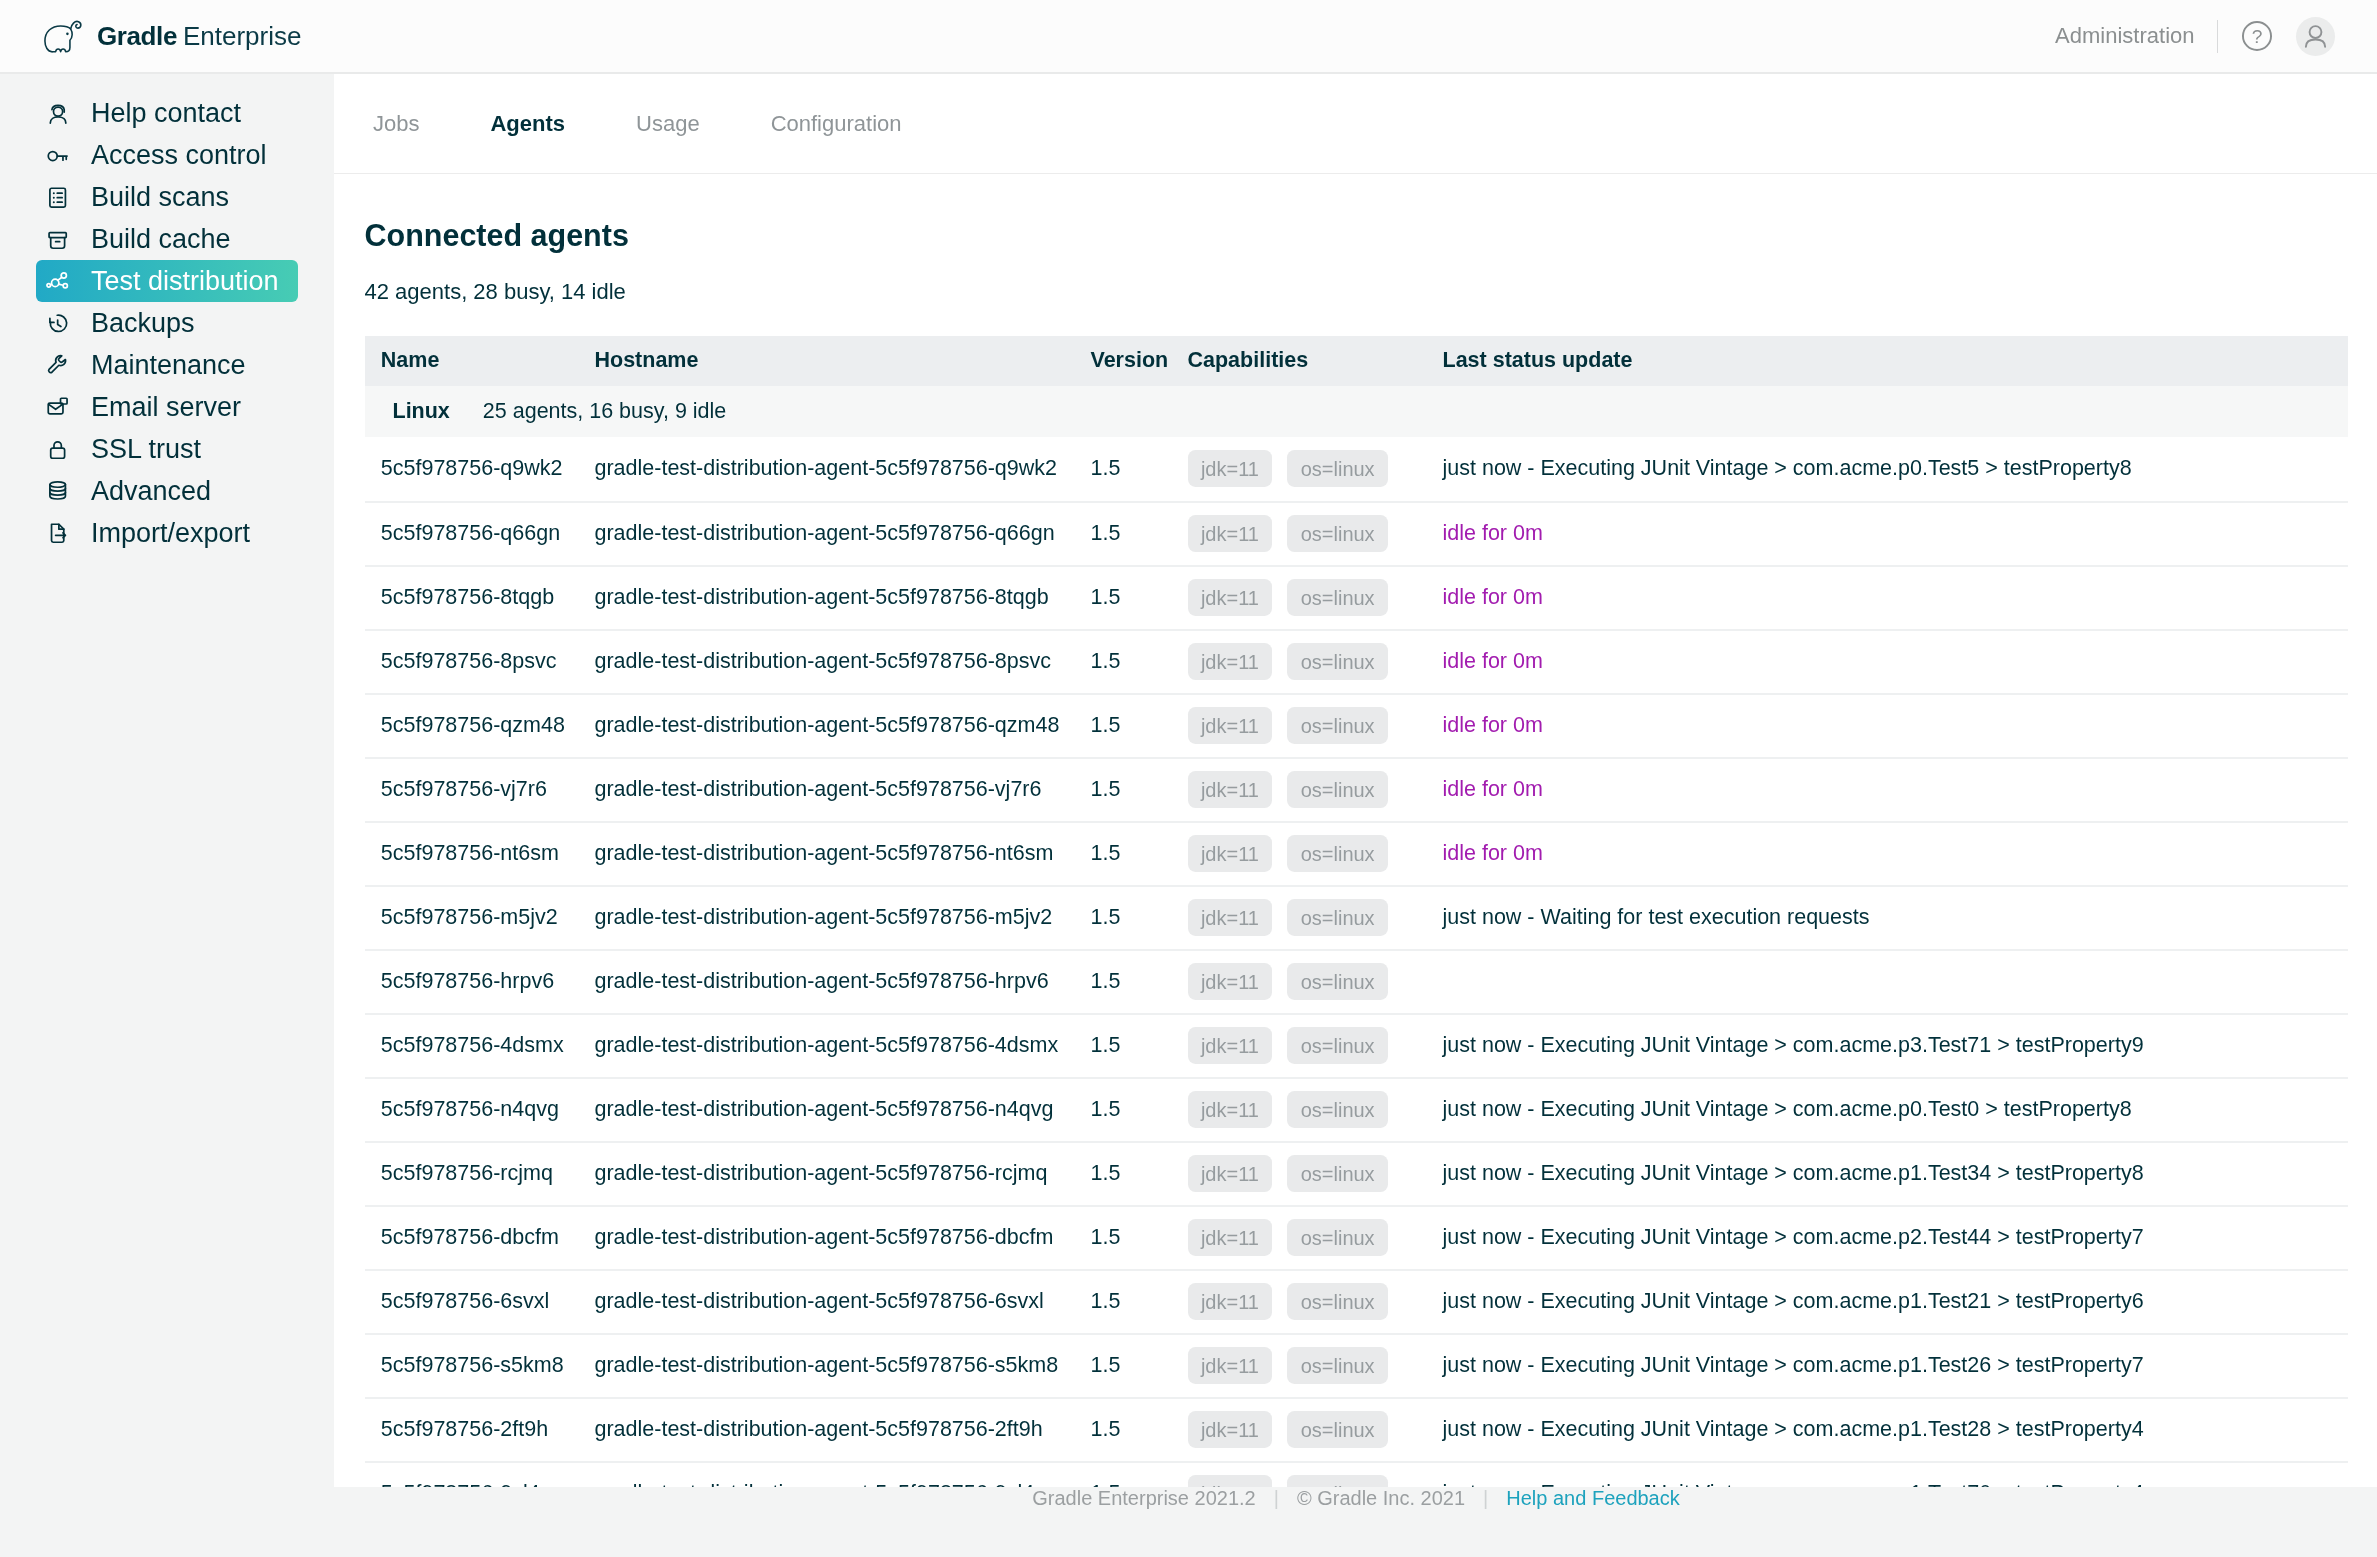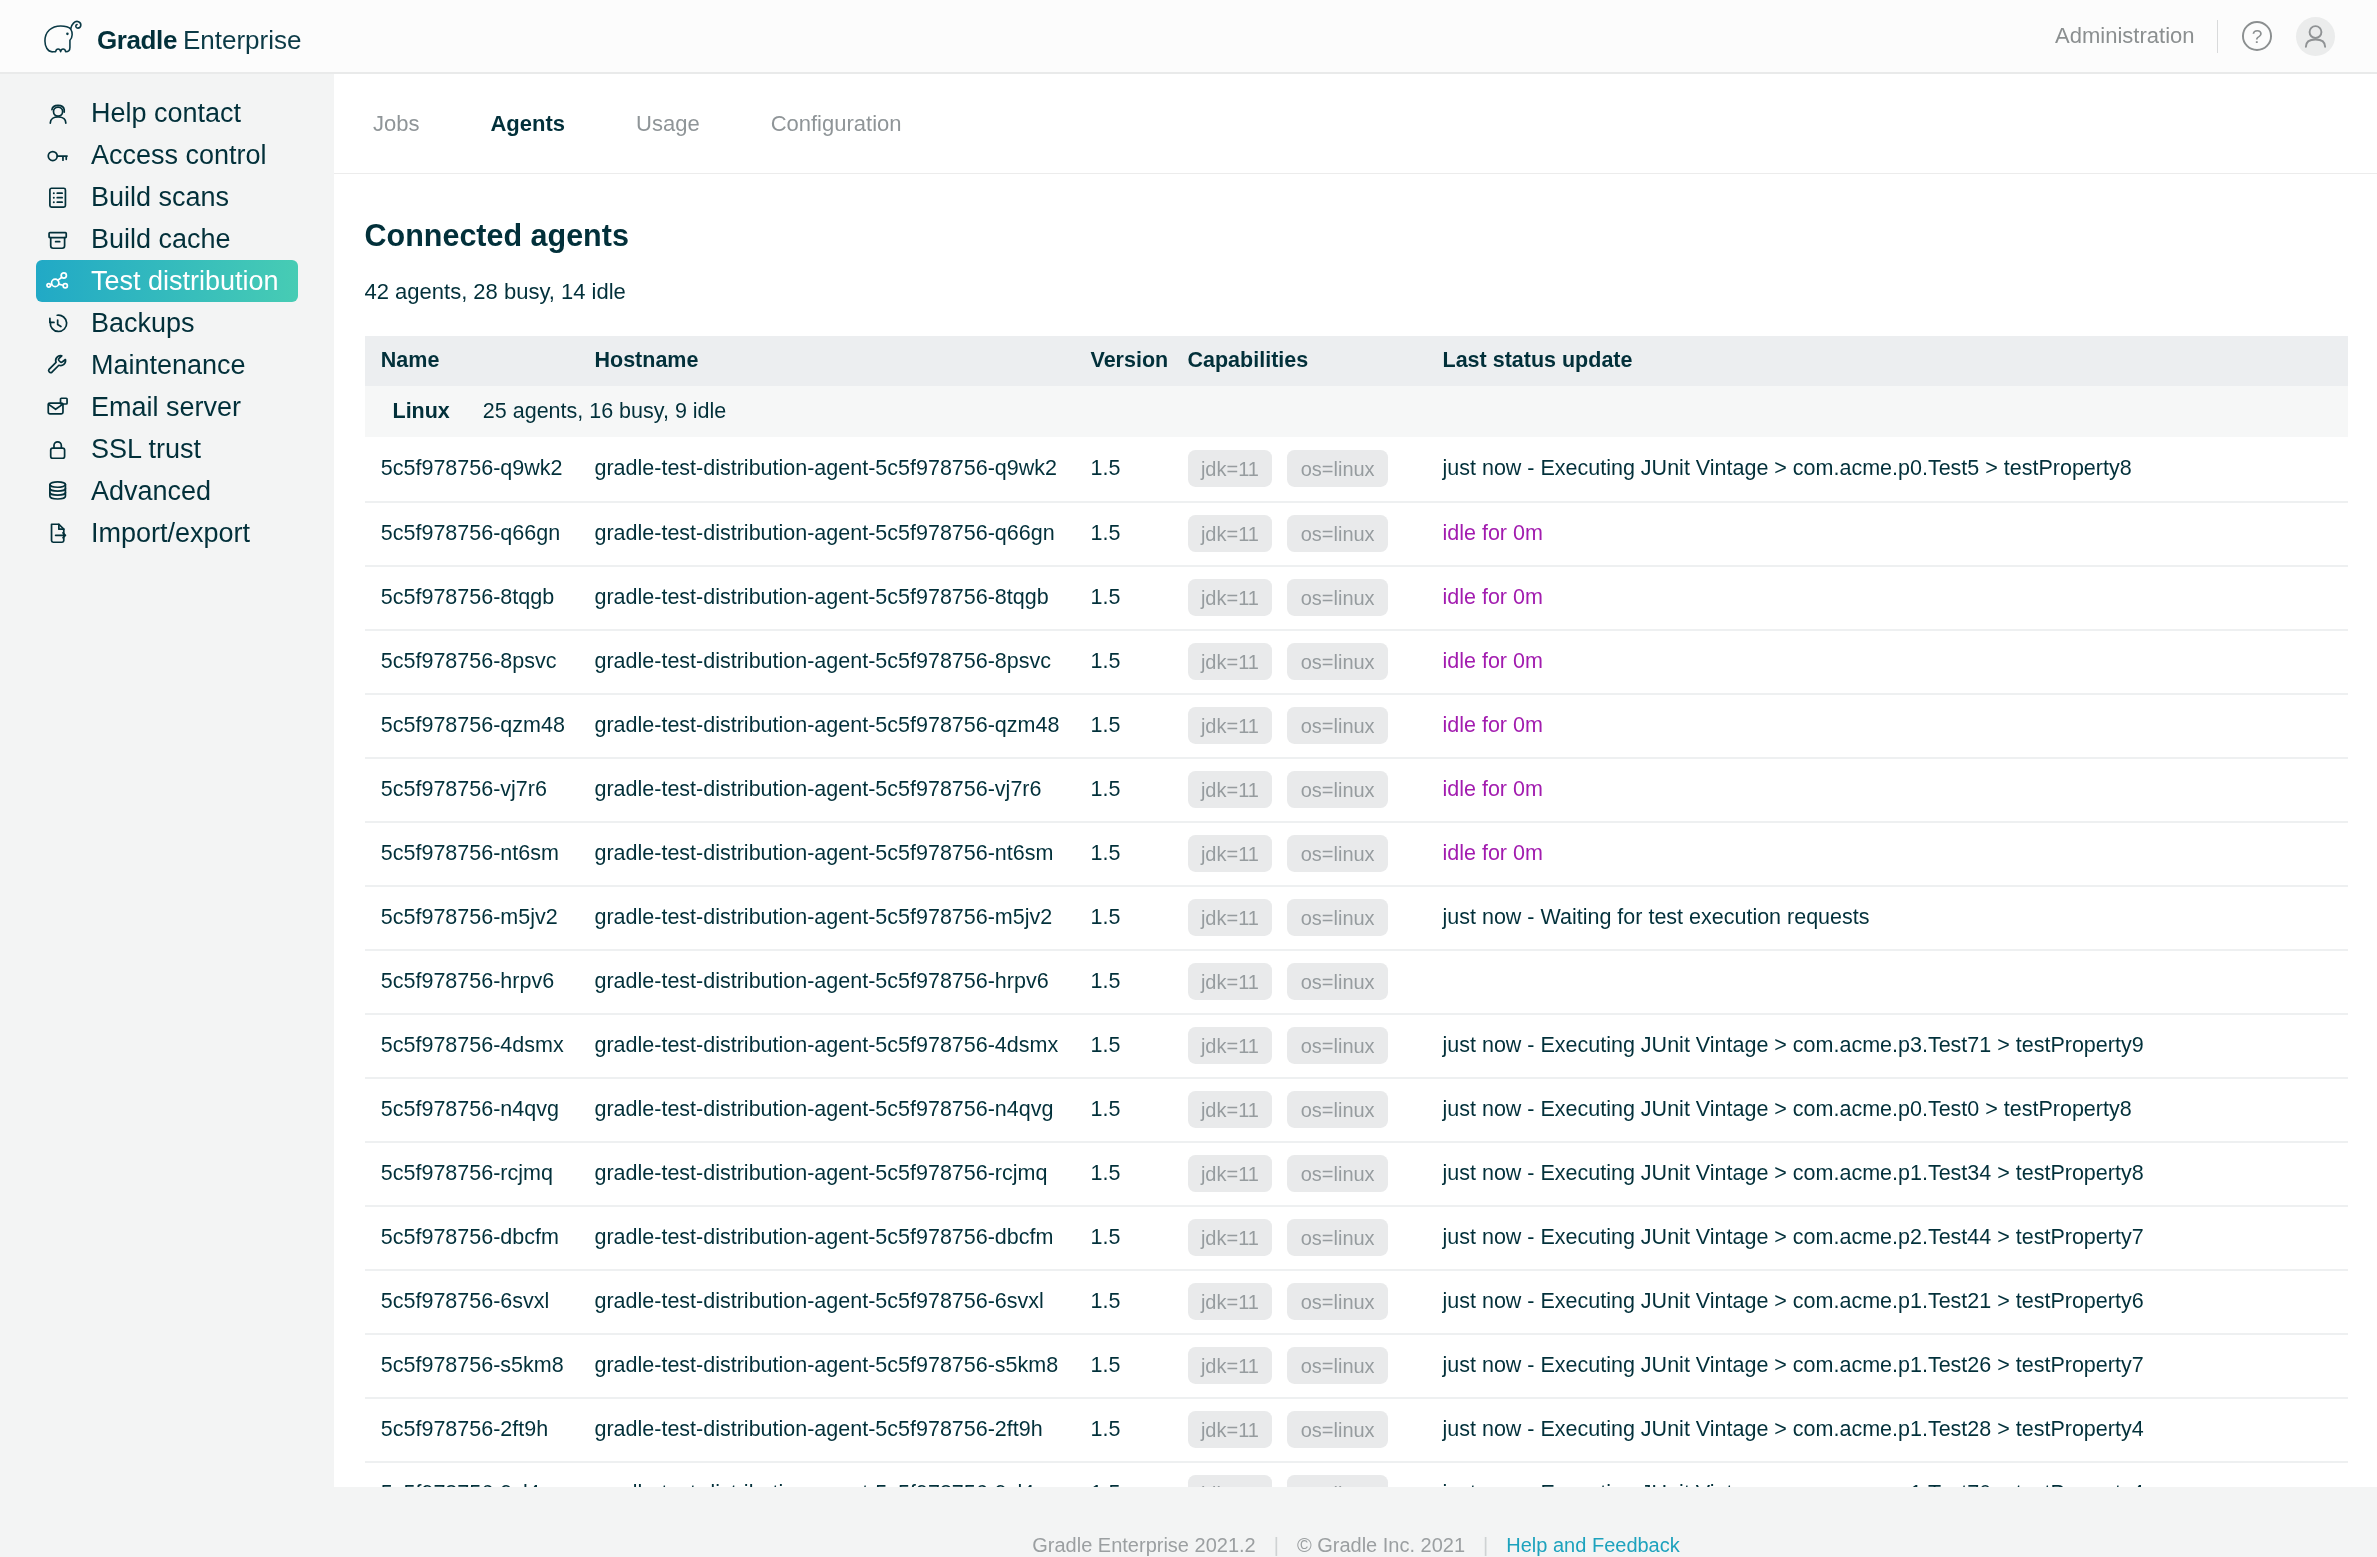--- a/index.html
+++ b/index.html
@@ -9,21 +9,21 @@
     font-family:"Liberation Sans", sans-serif;
     -webkit-font-smoothing:antialiased;
   }
   
   .topbar{
     position:absolute;left:0;top:0;width:2377px;height:74px;box-sizing:border-box;
     background:#fcfcfc;border-bottom:2.2px solid #e9eaea;
     display:flex;align-items:center;justify-content:space-between;
     padding:0 42px;z-index:5;
   }
-  .brand{display:flex;align-items:flex-end}
+  .brand{display:flex;align-items:center}
   .brand svg{width:43px;height:40px;margin-right:12px}
   .brand-bold{font-size:26px;font-weight:800;letter-spacing:-0.4px;color:#02303a}
   .brand-light{font-size:26px;font-weight:300;color:#0b3a46;margin-left:6px}
   .topbar-right{display:flex;align-items:center;gap:22px}
   .admin-label{font-size:22px;color:#8b8f90;cursor:pointer}
   .vdiv{width:1.5px;height:33px;background:#d9dadb}
   .help-btn{width:34px;height:34px;display:flex;align-items:center;justify-content:center;cursor:pointer}
   .avatar{width:39px;height:39px;border-radius:50%;background:#ebecec;display:flex;align-items:center;justify-content:center;cursor:pointer}
   
   .sidebar{position:absolute;left:0;top:74px;width:334px;bottom:0;padding-top:18px;box-sizing:border-box}
@@ -62,21 +62,21 @@
   }
   #rows .row:first-child{border-top:none}
   .cell-name,.cell-host,.cell-version{color:#02303a;white-space:nowrap}
   .badges{display:flex;gap:15px}
   .badge{background:#e9eaeb;color:#969c9f;font-size:20px;line-height:1;padding:8.2px 13.4px;border-radius:7.4px;white-space:nowrap}
   .status{color:#02303a;white-space:nowrap}
   .status.idle{color:#a21caf}
   
   .footer{
     position:absolute;left:334px;top:1487px;width:2044px;height:70px;
-    display:flex;align-items:flex-end;justify-content:center;gap:18px;
+    display:flex;align-items:flex-start;justify-content:center;gap:18px;
     font-size:20px;color:#9b9fa1;
   }
   .footer .sep{color:#cfd2d3}
   .footer a{color:#1da2bd;text-decoration:none;cursor:pointer}
 </style>
 </head>
 <body style="--accent1: #21a9c6; --accent2: #47ccb4;">
 
 <header class="topbar">
   <div class="brand">

